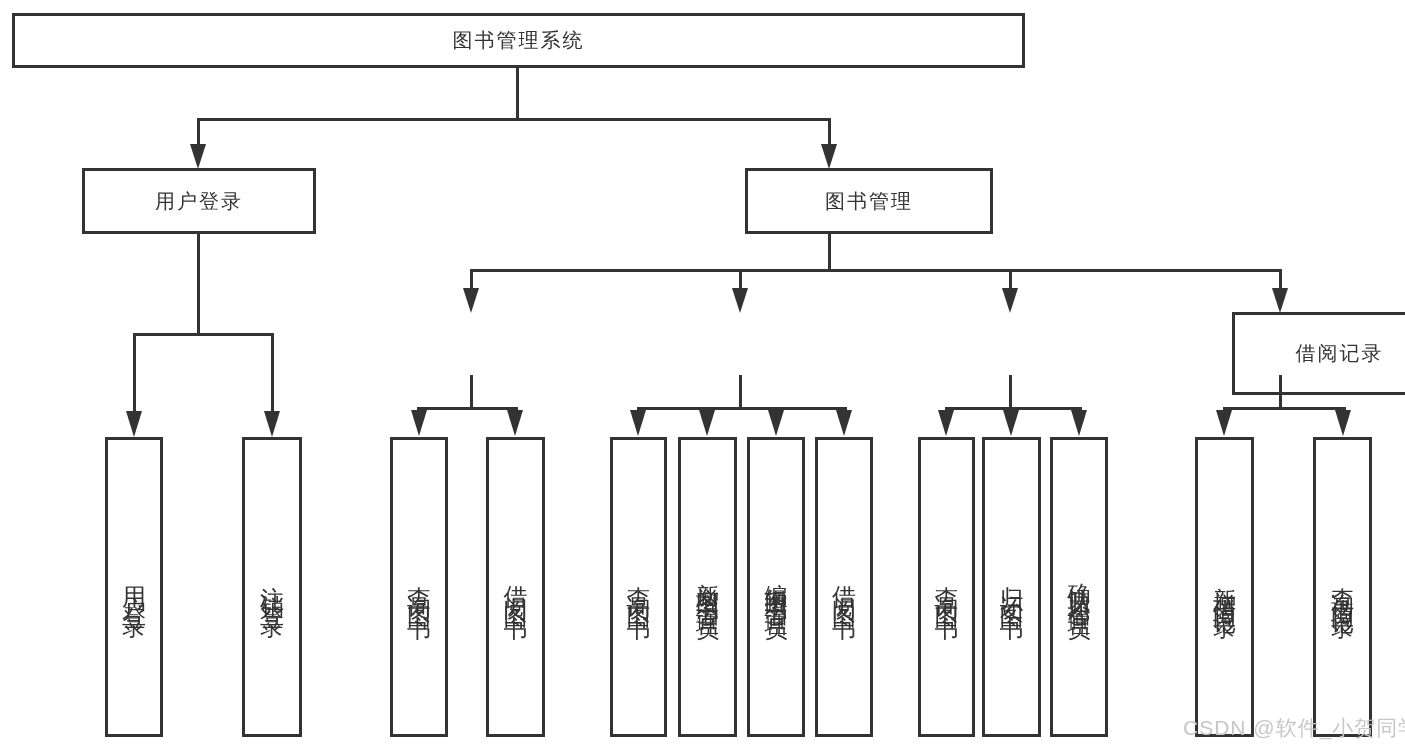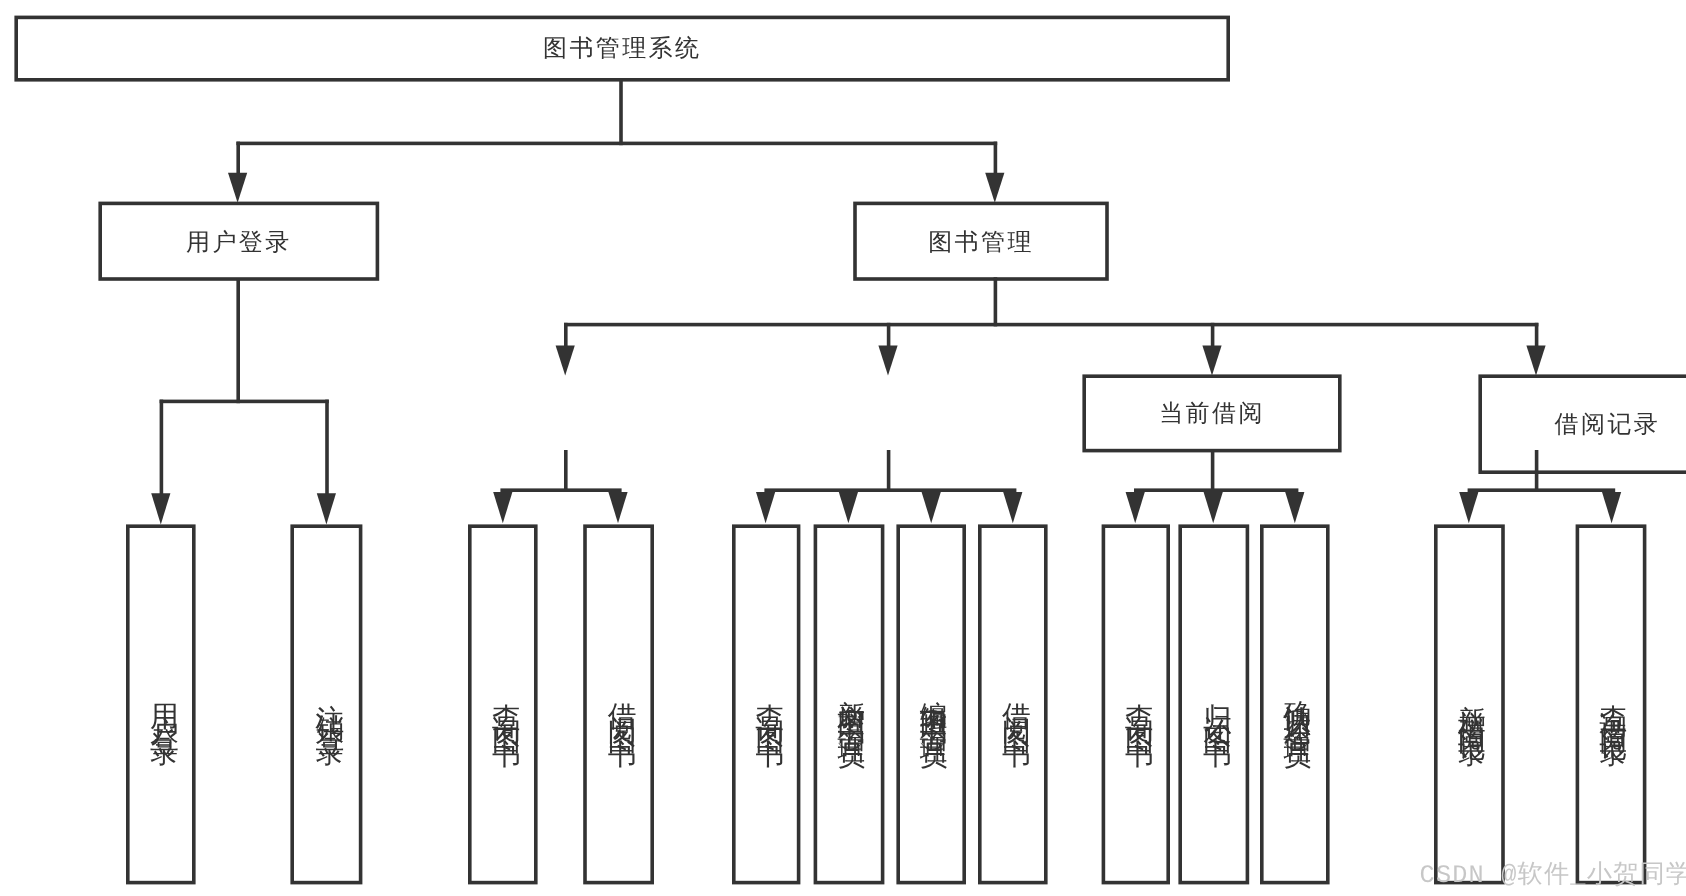--- a/index.html
+++ b/index.html
@@ -1,18 +1,18 @@
 <!DOCTYPE html>
 <html><head>
 <meta charset="utf-8">
 <style>
   html,body{margin:0;padding:0;background:#ffffff;}
   .canvas{
     position:relative;width:1405px;height:747px;background:#ffffff;
-    font-family:Liberation Mono, monospace;overflow:hidden;border-radius:12px;
+    font-family:Liberation Sans, sans-serif;overflow:hidden;border-radius:12px;
   }
   
   .box{
     position:absolute;border:3px solid #333333;background:#ffffff;
     box-sizing:border-box;display:flex;align-items:center;justify-content:center;
   }
   .hlabel{font-size:20px;color:#333333;letter-spacing:2px;white-space:nowrap;}
   
   .vbox{
     position:absolute;top:437px;height:300px;border:3px solid #333333;background:#ffffff;
@@ -44,27 +44,24 @@
 
 <div class="canvas">
 
   <div class="box" style="left:12px;top:13px;width:1013px;height:55px">
     <span class="hlabel">图书管理系统</span>
   </div>
 
   <div class="box" style="left:82px;top:168px;width:234px;height:66px">
     <span class="hlabel">用户登录</span>
   </div>
-  <div class="box" style="left:711px;top:168px;width:213px;height:66px">
+  <div class="box" style="left:745px;top:168px;width:248px;height:66px">
     <span class="hlabel">图书管理</span>
   </div>
 
-  <div class="box" style="left:902px;top:312px;width:216px;height:65px">
-    <span class="hlabel">当前借阅</span>
-  </div>
   <div class="box" style="left:1232px;top:312px;width:215px;height:83px">
     <span class="hlabel">借阅记录</span>
   </div>
 
   <div class="vbox" style="left:105px;width:58px">
     <span class="vlabel">用户登录</span>
   </div>
   <div class="vbox" style="left:242px;width:60px">
     <span class="vlabel">注销登录</span>
   </div>

